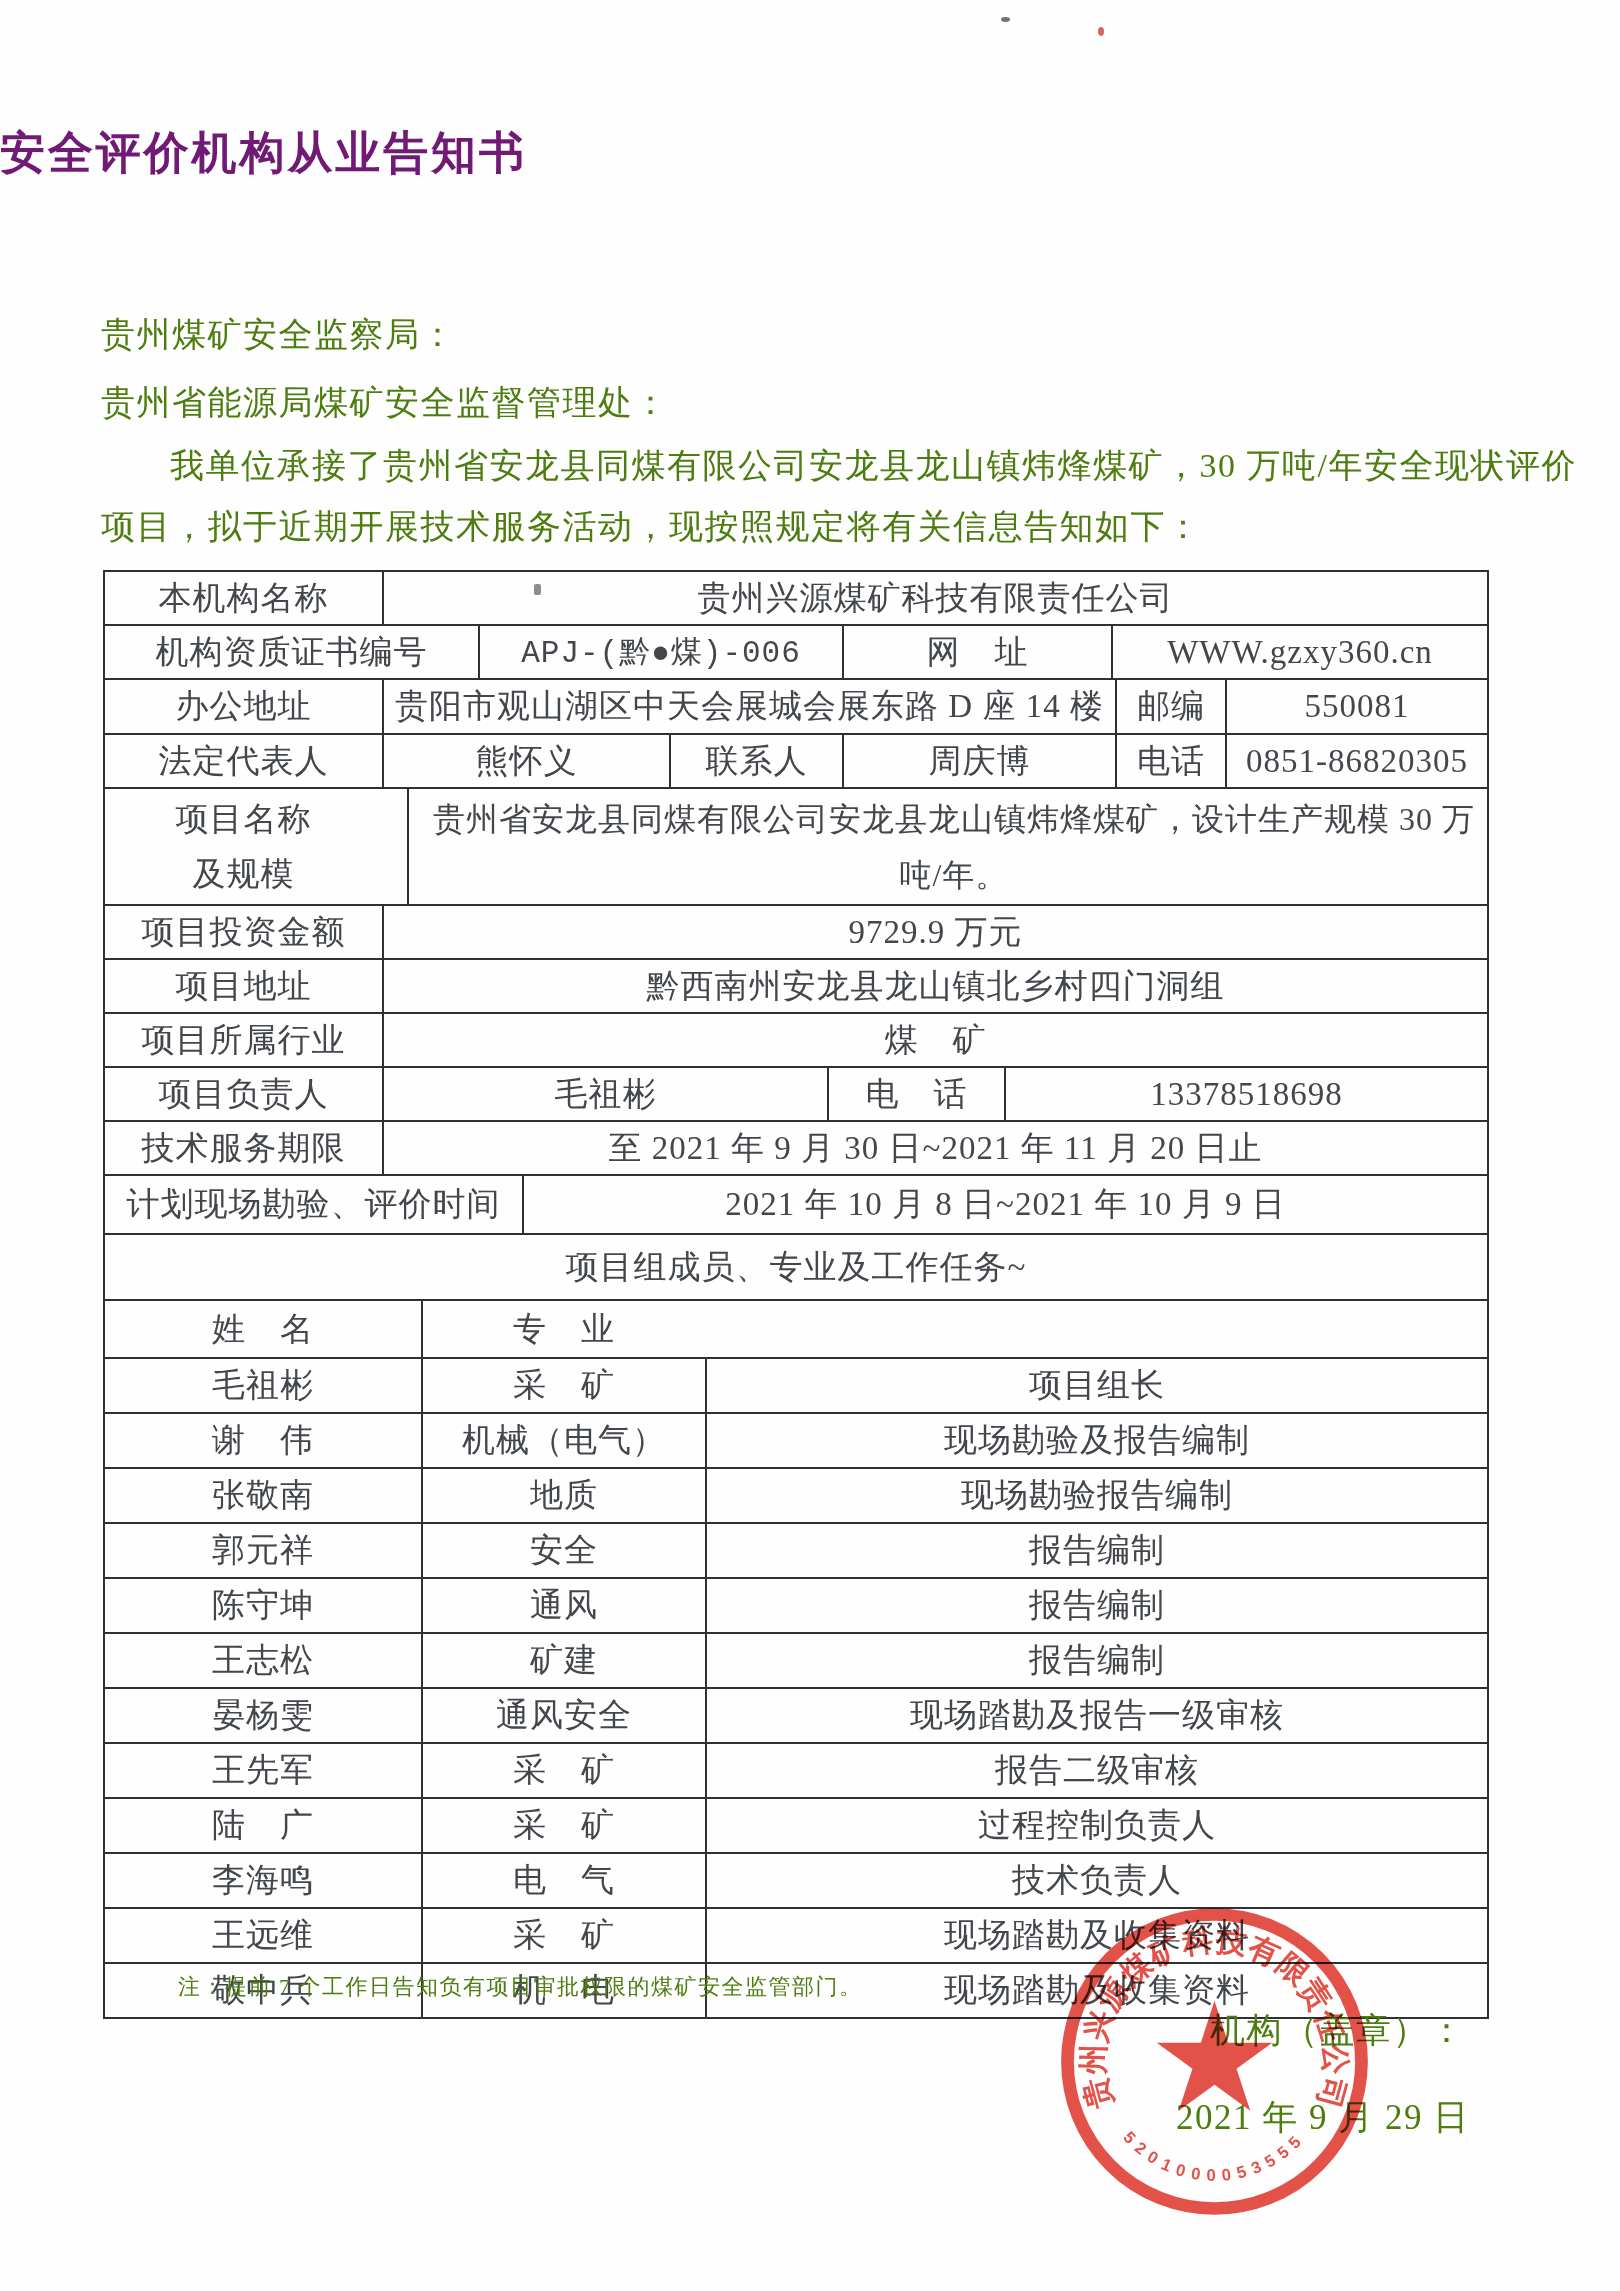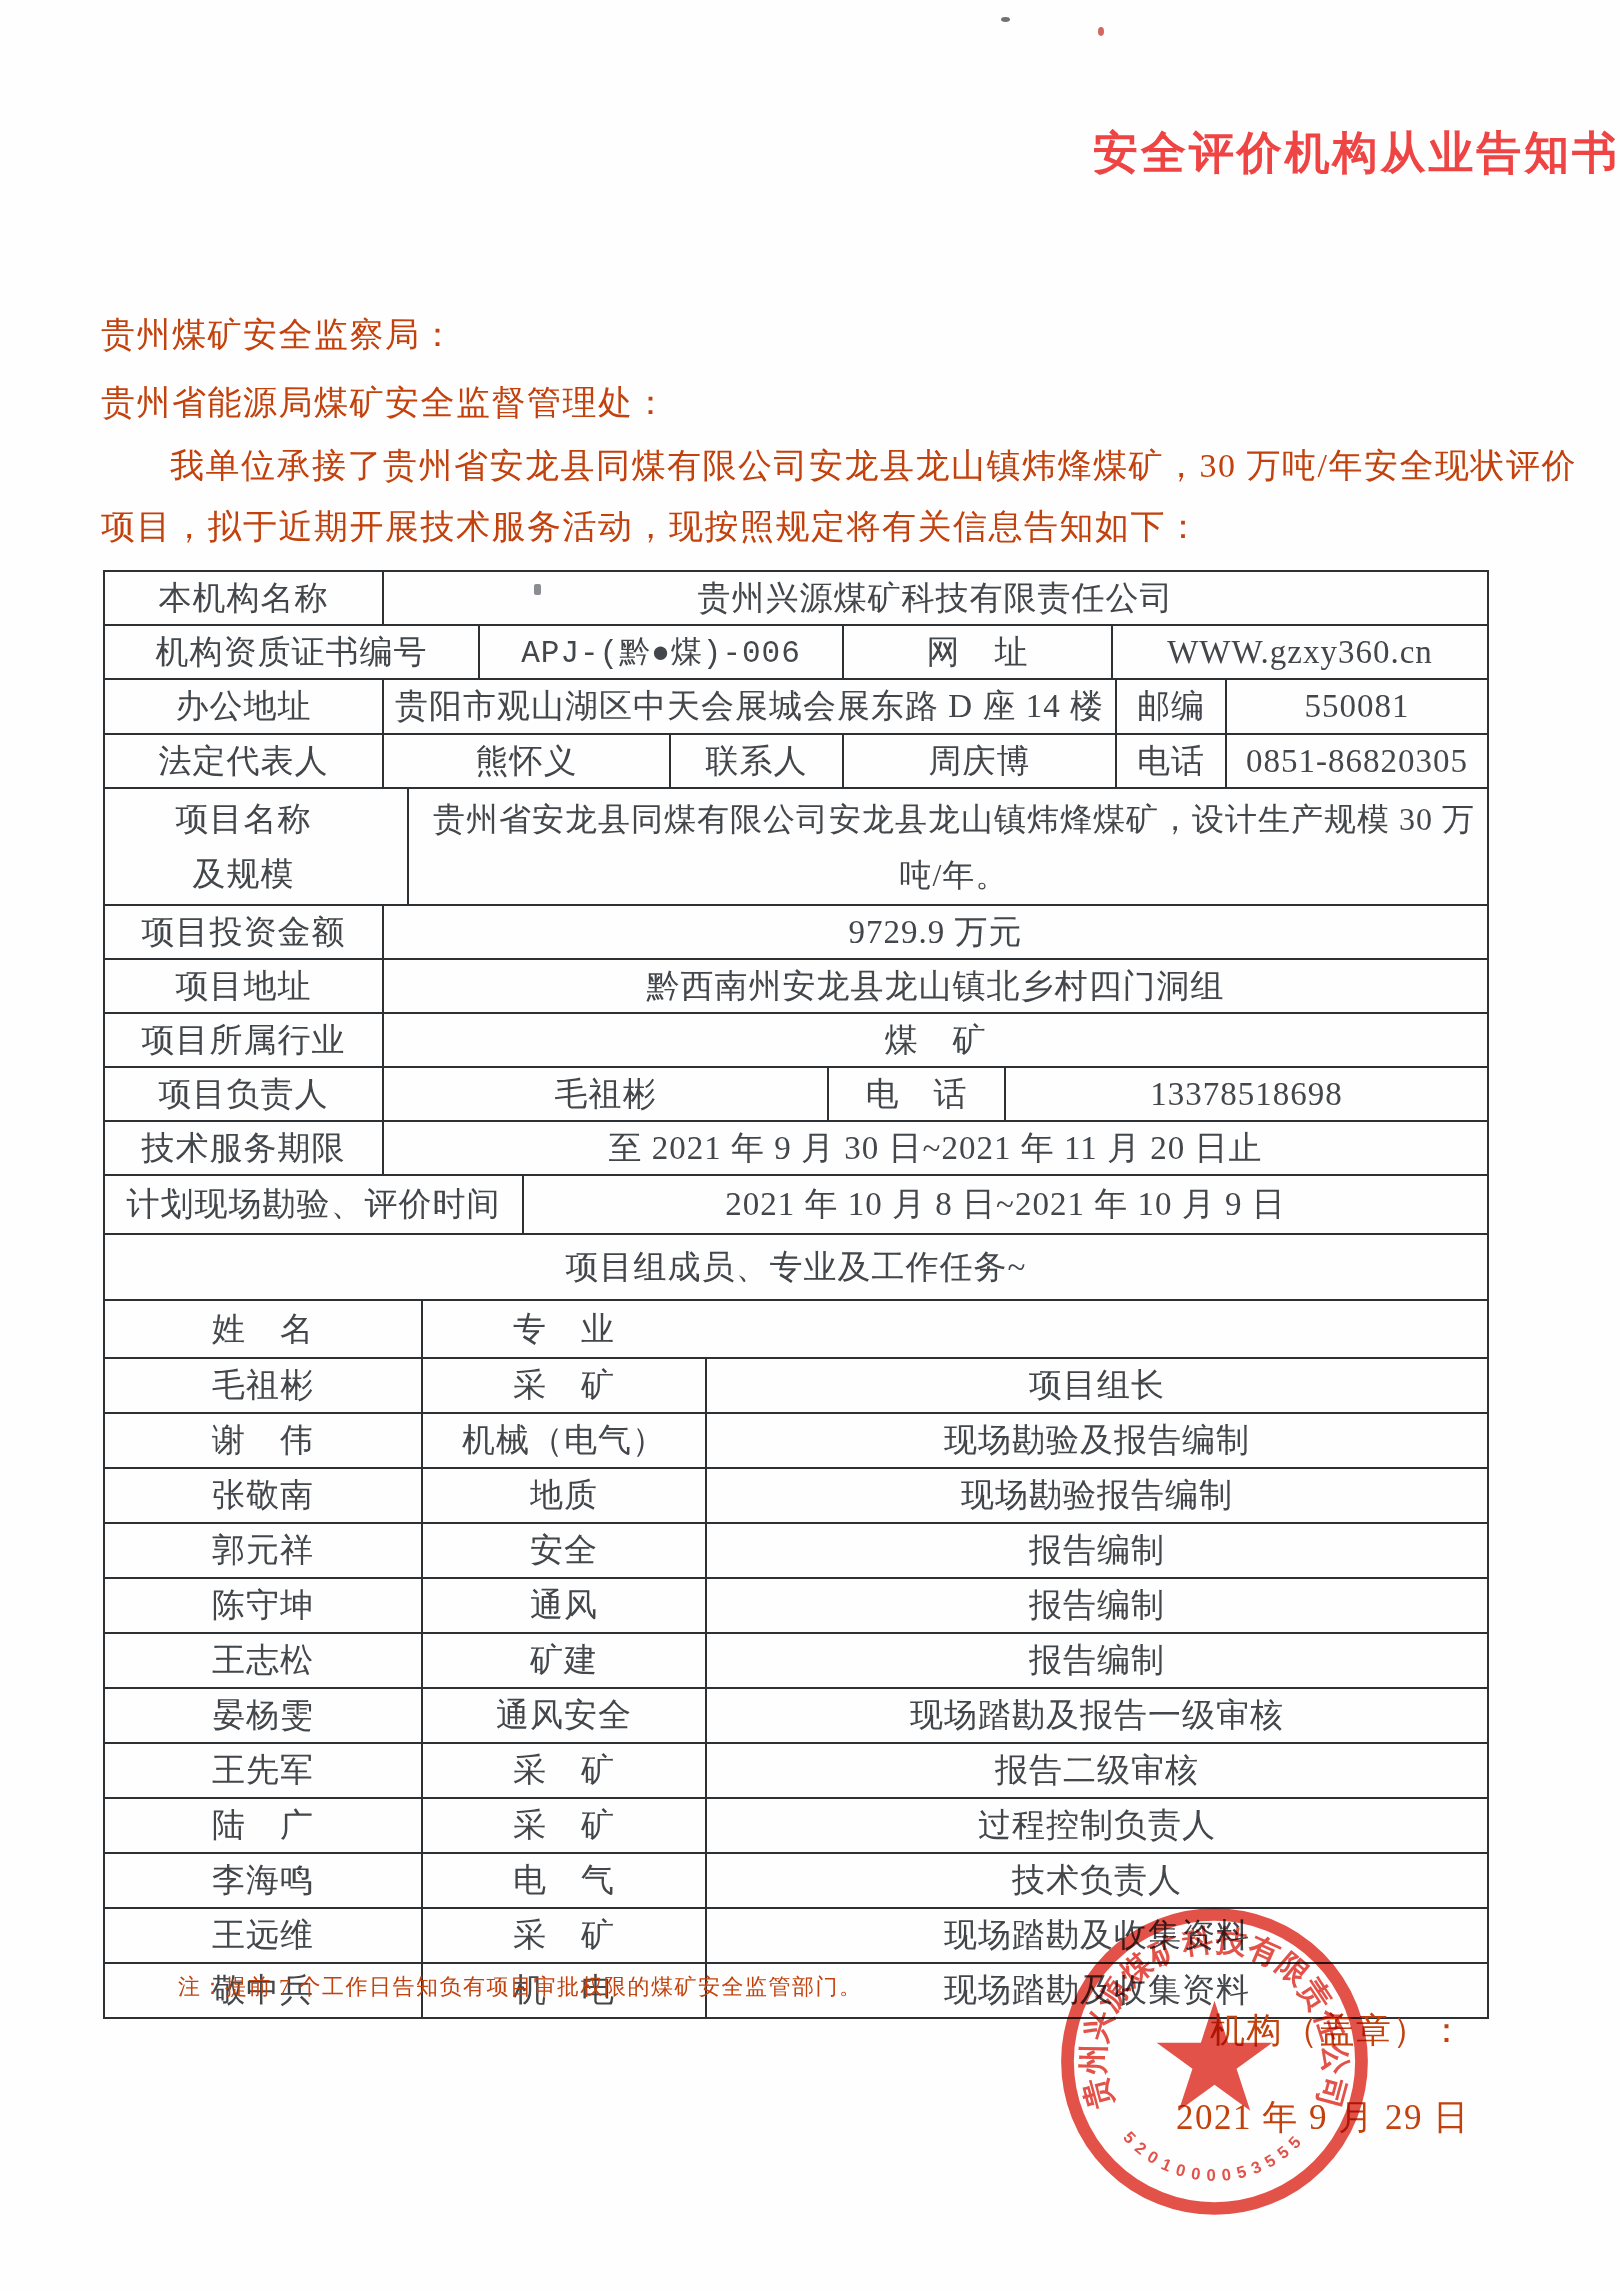--- a/index.html
+++ b/index.html
@@ -4,25 +4,25 @@
 <style>
   html,body{margin:0;padding:0;background:#e9e9e9;}
   .page{
     position:relative;width:1620px;height:2292px;margin:0 auto;
     background:#fefefe;overflow:hidden;
     font-family:"Liberation Serif","DejaVu Serif",serif;
     color:#3f4347;
   }
   .abs{position:absolute;}
   .title{
-    left:0;top:123px;width:1620px;text-align:right;
+    left:0;top:123px;width:1620px;text-align:left;
     font-family:"Liberation Sans","DejaVu Sans",sans-serif;
-    font-weight:700;font-size:45px;letter-spacing:2.9px;color:#ef4444;
-  }
-  .bodyline{font-size:34px;letter-spacing:1.5px;color:#c2410c;white-space:nowrap;}
+    font-weight:700;font-size:45px;letter-spacing:2.9px;color:#701a75;
+  }
+  .bodyline{font-size:34px;letter-spacing:1.5px;color:#4d7c0f;white-space:nowrap;}
   
   .doc-table{
     left:103px;top:570px;width:1382px;
     border:2.9px solid #2e3133;box-sizing:content-box;background:transparent;
   }
   .tr{display:flex;border-top:2px solid #2e3133;}
   .tr:first-child{border-top:none;}
   .td{
     flex:none;display:flex;align-items:center;justify-content:center;
     border-left:2px solid #2e3133;box-sizing:border-box;

